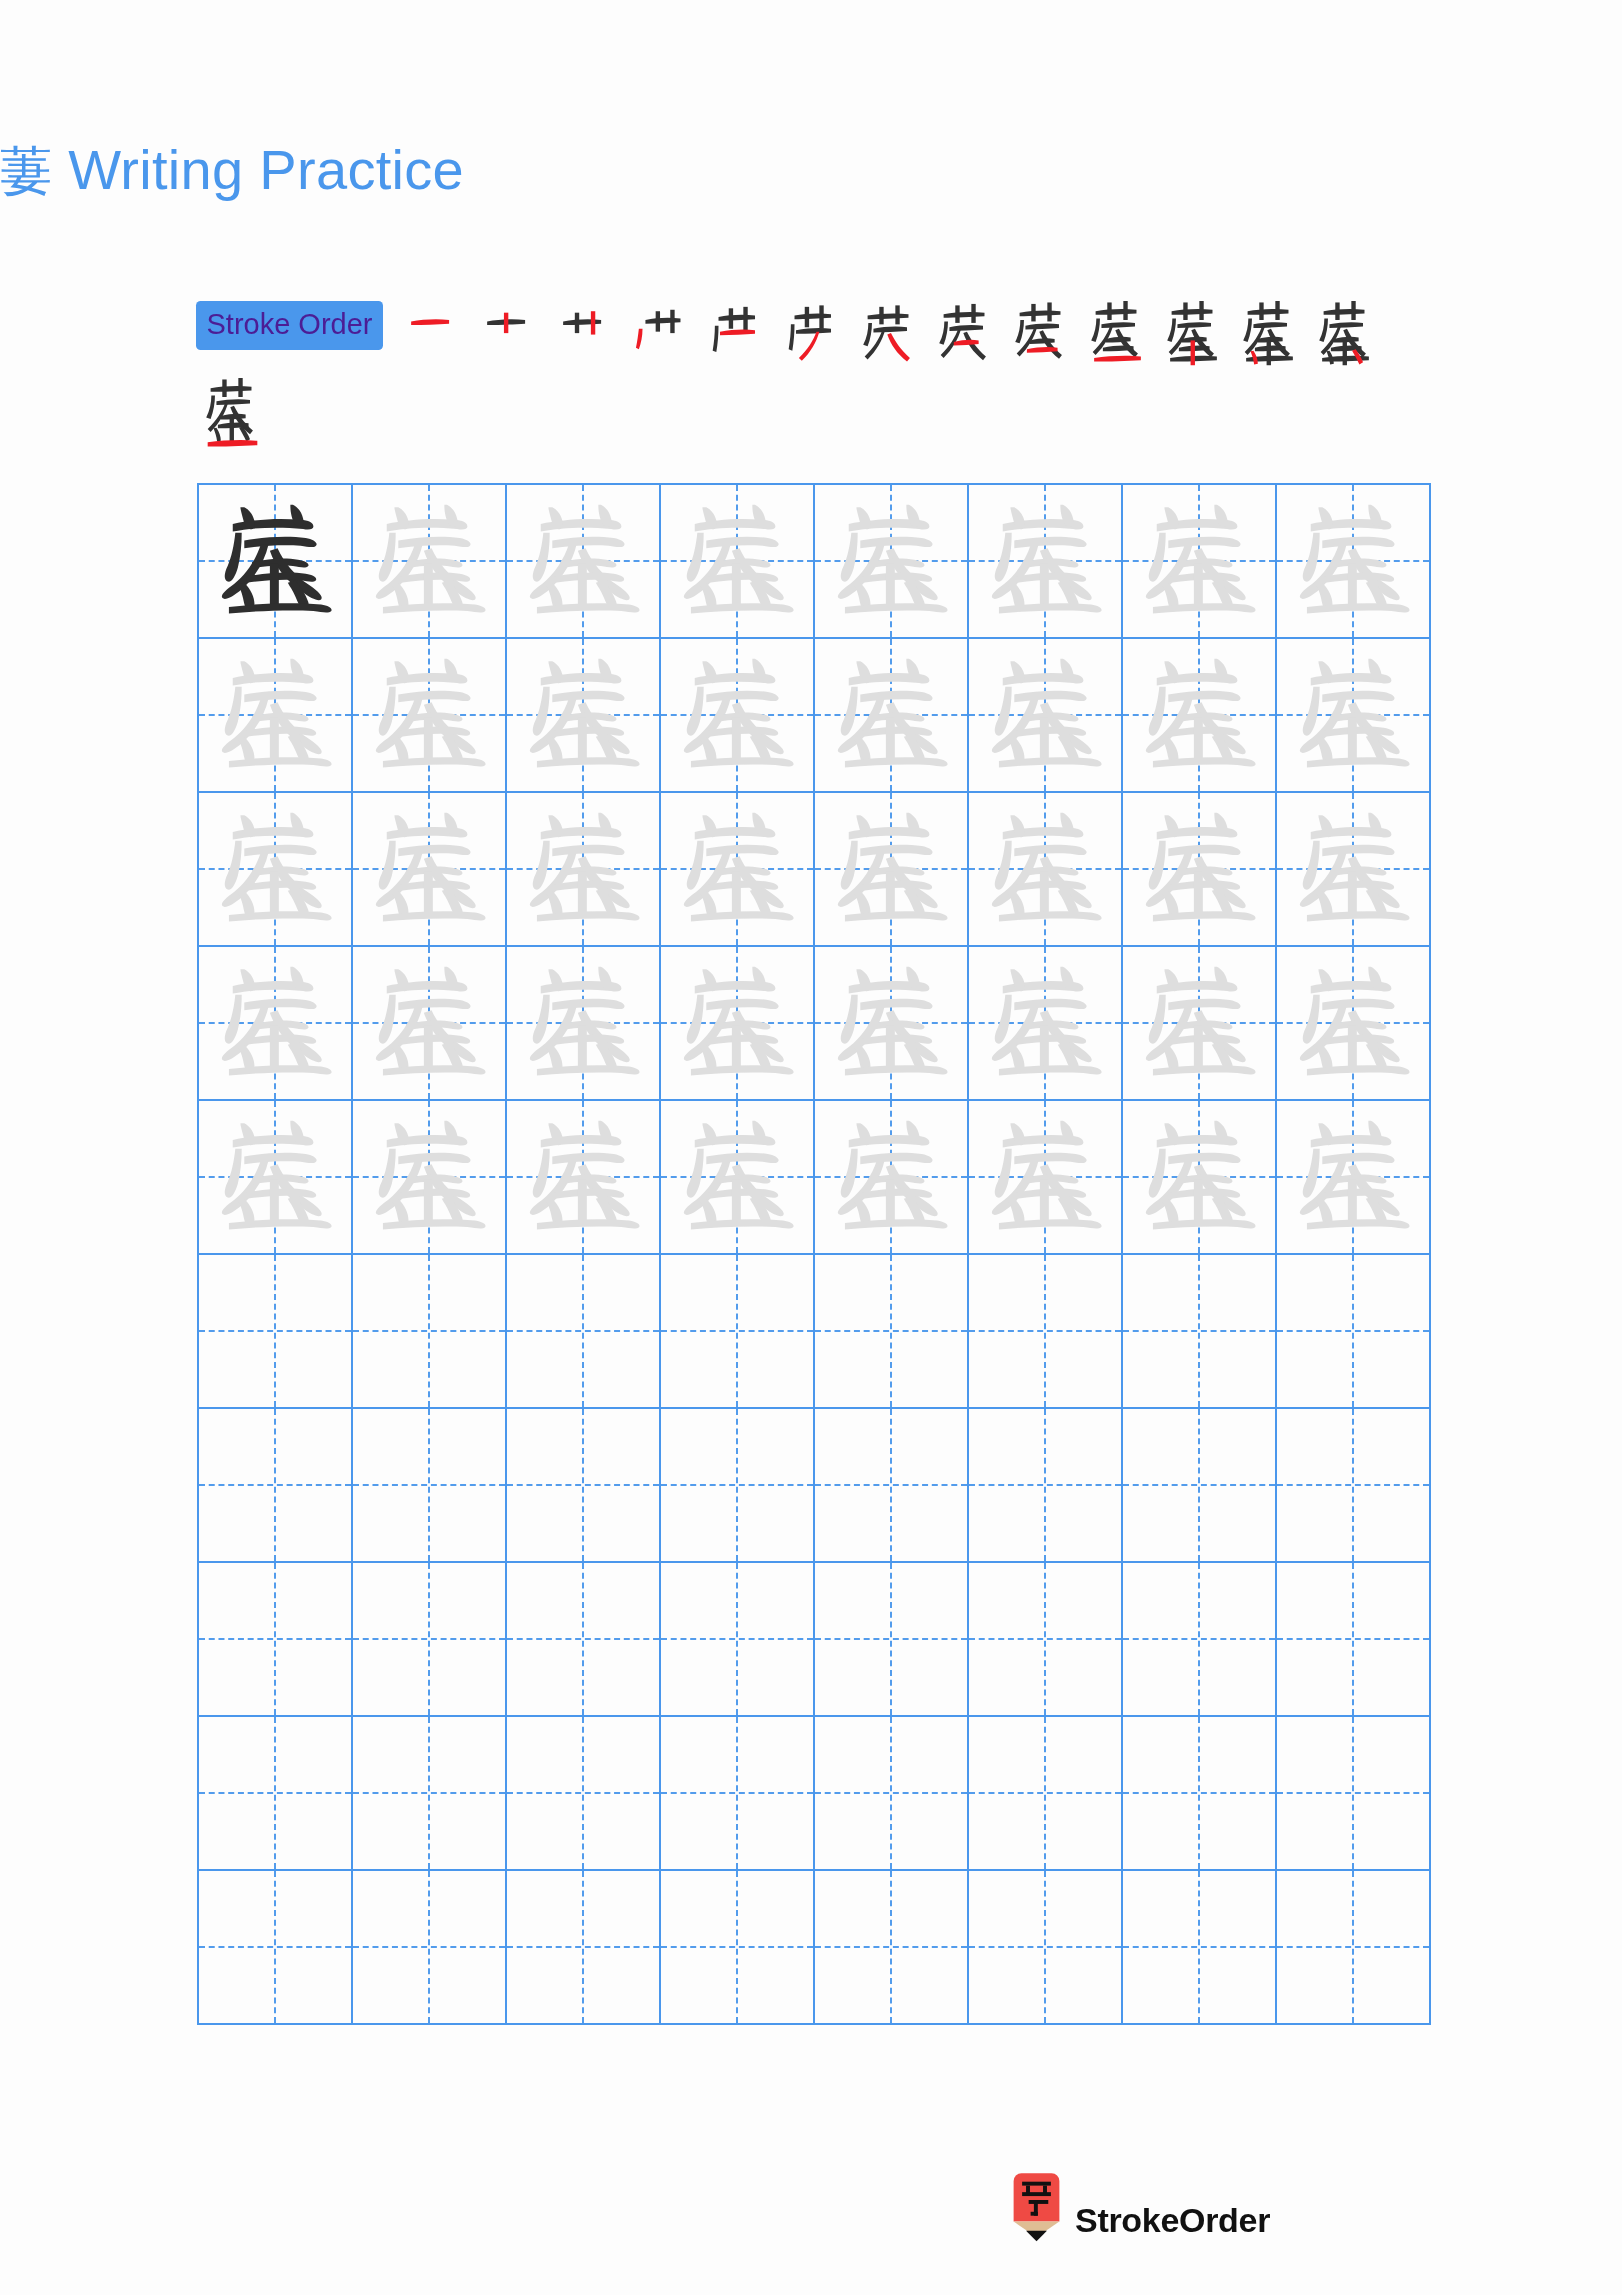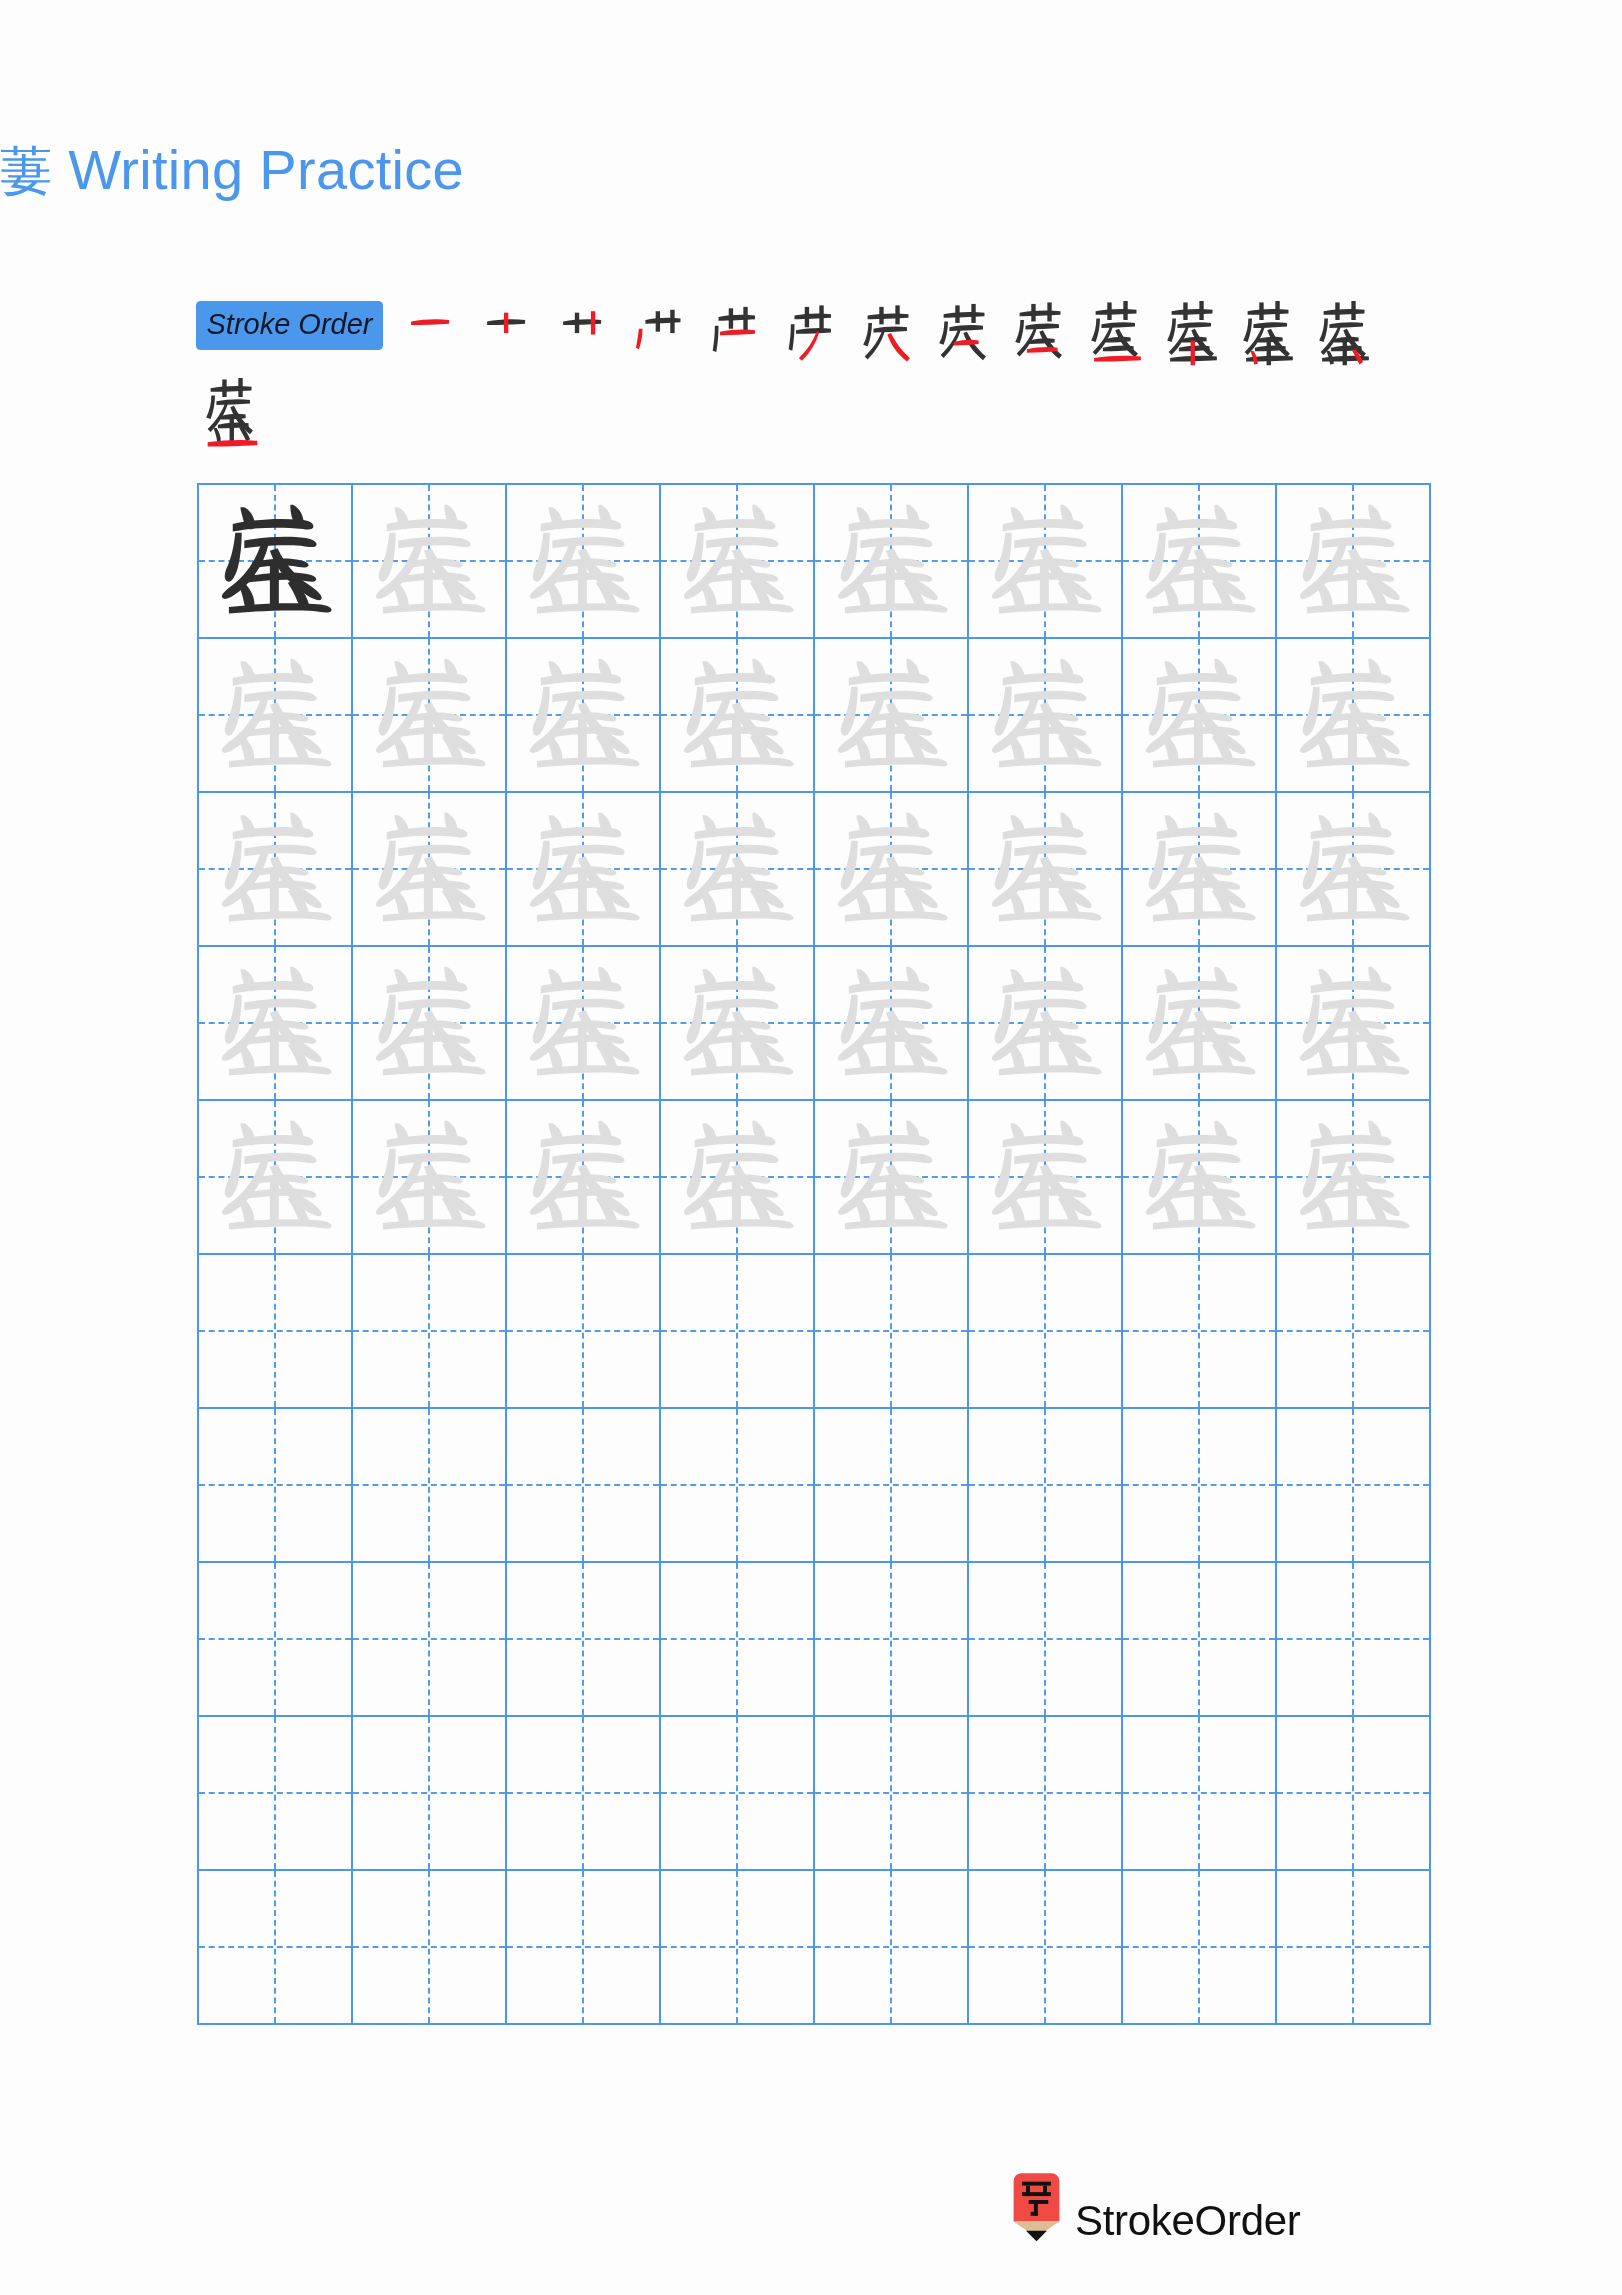--- a/index.html
+++ b/index.html
@@ -44,29 +44,28 @@
   }
   .so-row {
     display: block;
     line-height: 0;
     min-height: 73px;
   }
   .so-badge {
     display: inline-block;
     vertical-align: top;
     background: #4a97ec;
-    color: #0f172a;
+    color: #4c1d95;
     font-size: 29px;
     line-height: 1;
     padding: 9.2px 10.5px 10.5px 10.5px;
     border-radius: 4.6px;
     margin-right: 11.8px;
     white-space: nowrap;
     font-family: "Liberation Sans", sans-serif;
-    font-style: italic;
   }
   .so-glyph {
     display: inline-block;
     vertical-align: top;
     width: 73px;
     height: 73px;
     position: relative;
   }
   .so-glyph svg {
     display: block;
@@ -167,22 +166,22 @@
     align-items: center;
     gap: 13px;
   }
   .brand-logo {
     position: relative;
     width: 51px;
     height: 71px;
   }
   .brand-logo svg { display: block; width: 51px; height: 71px; }
   .brand-name {
-    font-size: 42px;
-    font-weight: normal;
+    font-size: 34px;
+    font-weight: bold;
     color: #111111;
     letter-spacing: -0.3px;
     font-family: "Liberation Sans", sans-serif;
     white-space: nowrap;
     line-height: 1;
     padding-bottom: 3.9px;
     margin-top: 27px;
   }
 </style>
 </head>

